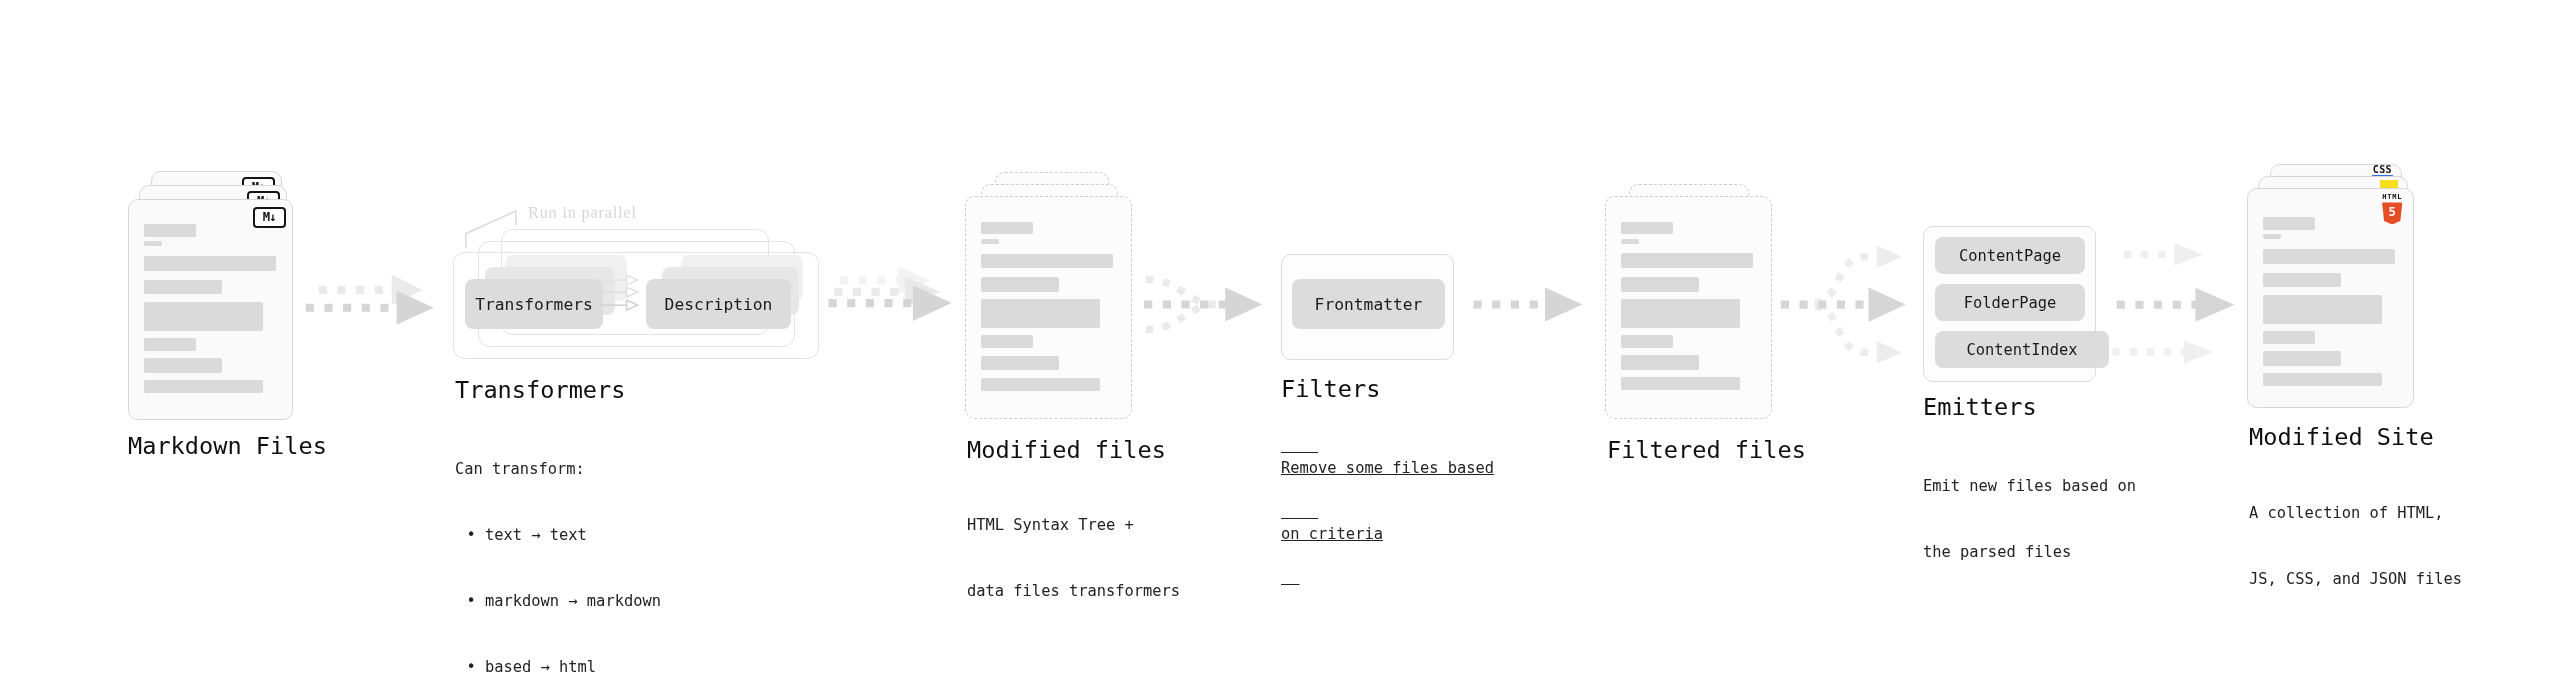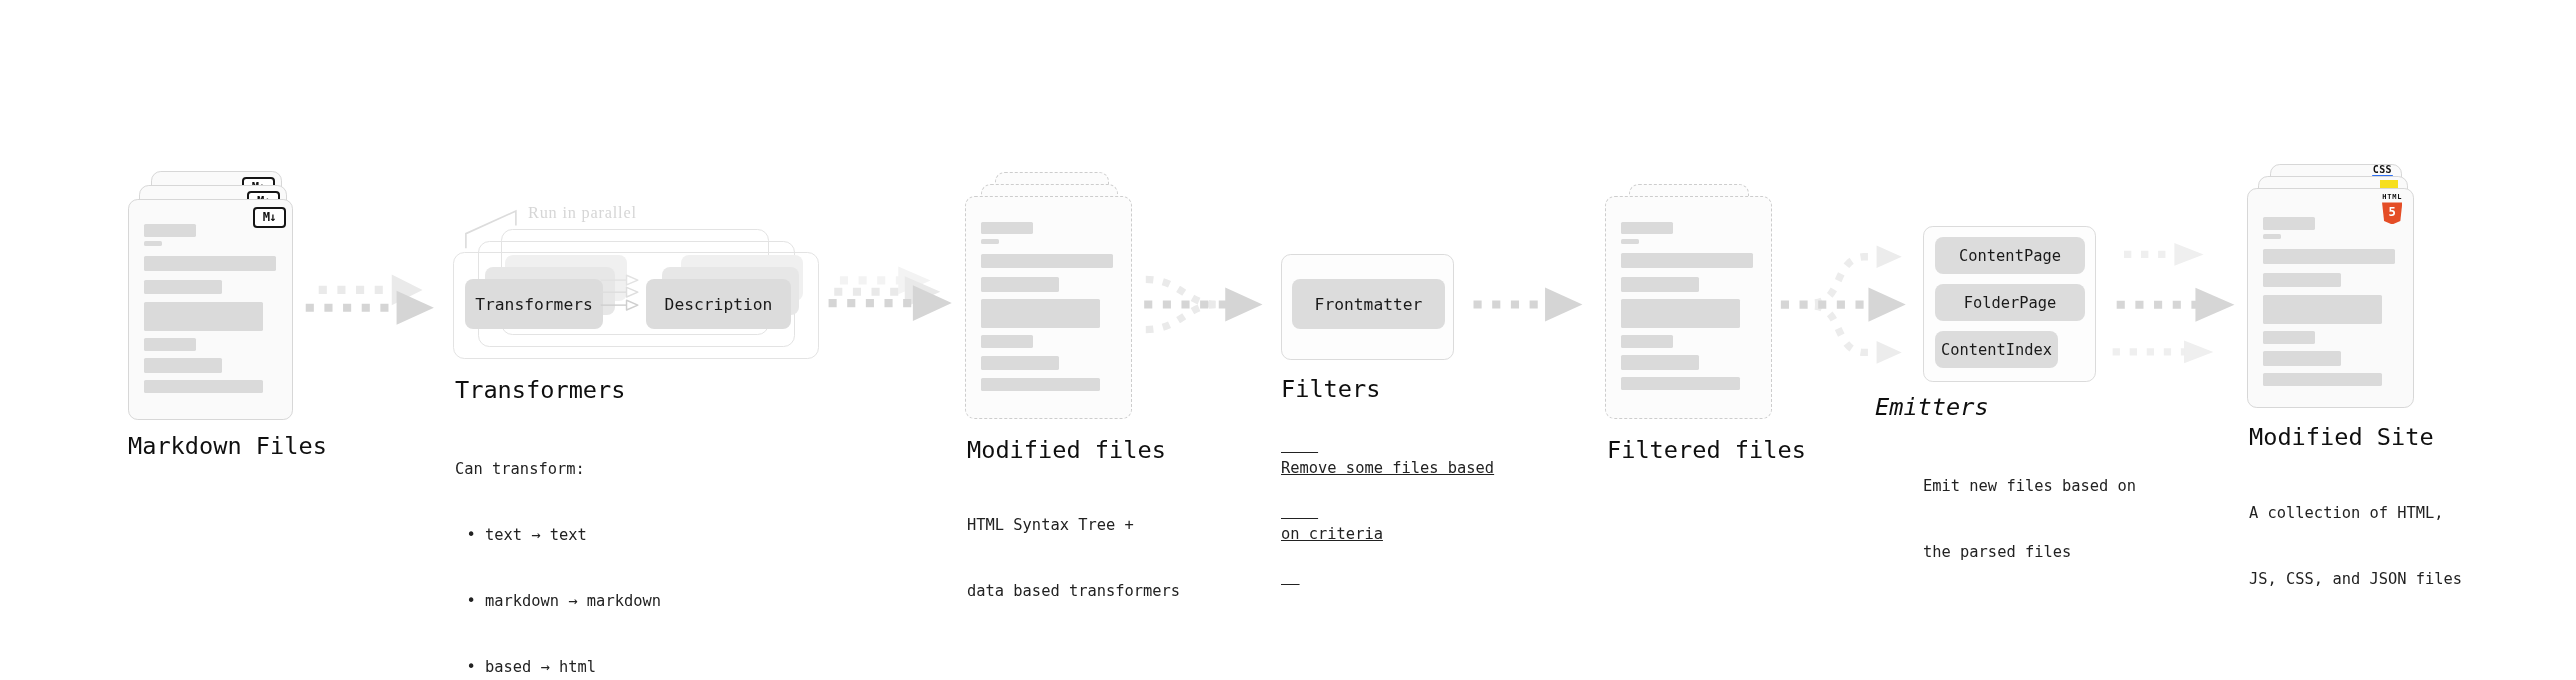--- a/index.html
+++ b/index.html
@@ -134,21 +134,21 @@
         <div class="ln" style="width:119px;height:29px;margin-bottom:7.3px;"></div>
         <div class="ln" style="width:52px;height:13px;margin-bottom:7.3px;"></div>
         <div class="ln" style="width:78px;height:14.6px;margin-bottom:7.3px;"></div>
         <div class="ln" style="width:119px;height:13px;"></div>
       </div>
     </div>
   </div>
   <div class="title" style="left:967px;top:436px;">Modified files</div>
   <div class="sub" style="left:967px;top:470px;">
     <div>HTML Syntax Tree +</div>
-    <div>data based transformers</div>
+    <div>data files transformers</div>
   </div>
 
   <svg class="abs" style="left:1136px;top:268px;" width="142" height="77" viewBox="0 0 175 95">
     <path d="M 12,14 C 55,14 62,45 100,45" fill="none" stroke="#eaeaea" stroke-width="9" stroke-dasharray="9 12"></path>
     <path d="M 12,76 C 55,76 62,45 100,45" fill="none" stroke="#eaeaea" stroke-width="9" stroke-dasharray="9 12"></path>
     <line x1="10" y1="45" x2="112" y2="45" stroke="#d5d5d5" stroke-width="10" stroke-dasharray="10 13"></line>
     <polygon points="110,24 110,66 156,45" fill="#d5d5d5"></polygon>
   </svg>
 
   <div class="node-box" style="left:1281px;top:254px;width:173px;height:106px;"></div>
@@ -186,22 +186,22 @@
     <polygon points="124,4 124,32 155,18" fill="#ececec"></polygon>
     <path d="M 48,79 C 82,82 72,134 108,136 L 126,136" fill="none" stroke="#ececec" stroke-width="9" stroke-dasharray="9 12"></path>
     <polygon points="124,122 124,150 155,136" fill="#ececec"></polygon>
     <line x1="6" y1="77" x2="116" y2="77" stroke="#d6d6d6" stroke-width="10" stroke-dasharray="10 13"></line>
     <polygon points="114,56 114,98 160,77" fill="#d6d6d6"></polygon>
   </svg>
 
   <div class="node-box" style="left:1923px;top:226px;width:173px;height:156px;"></div>
   <div class="pill" style="left:1935px;top:237px;width:150px;height:37px;font-size:15.4px;">ContentPage</div>
   <div class="pill" style="left:1935px;top:284px;width:150px;height:37px;font-size:15.4px;">FolderPage</div>
-  <div class="pill" style="left:1935px;top:331px;width:123px;height:37px;font-size:15.4px;">ContentIndex</div>
-  <div class="title" style="left:1875px;top:393px;font-style:italic;">Emitters</div>
+  <div class="pill" style="left:1935px;top:331px;width:174px;height:37px;font-size:15.4px;">ContentIndex</div>
+  <div class="title" style="left:1923px;top:393px;">Emitters</div>
   <div class="sub" style="left:1923px;top:431px;">
     <div>Emit new files based on</div>
     <div>the parsed files</div>
   </div>
 
   <svg class="abs" style="left:2111px;top:238px;" width="134" height="132" viewBox="0 0 165 162">
     <line x1="16" y1="20" x2="80" y2="20" stroke="#efefef" stroke-width="9" stroke-dasharray="9 12"></line>
     <polygon points="78,6 78,34 114,20" fill="#efefef"></polygon>
     <line x1="7" y1="82" x2="106" y2="82" stroke="#d6d6d6" stroke-width="10" stroke-dasharray="10 13"></line>
     <polygon points="104,61 104,103 152,82" fill="#d6d6d6"></polygon>

